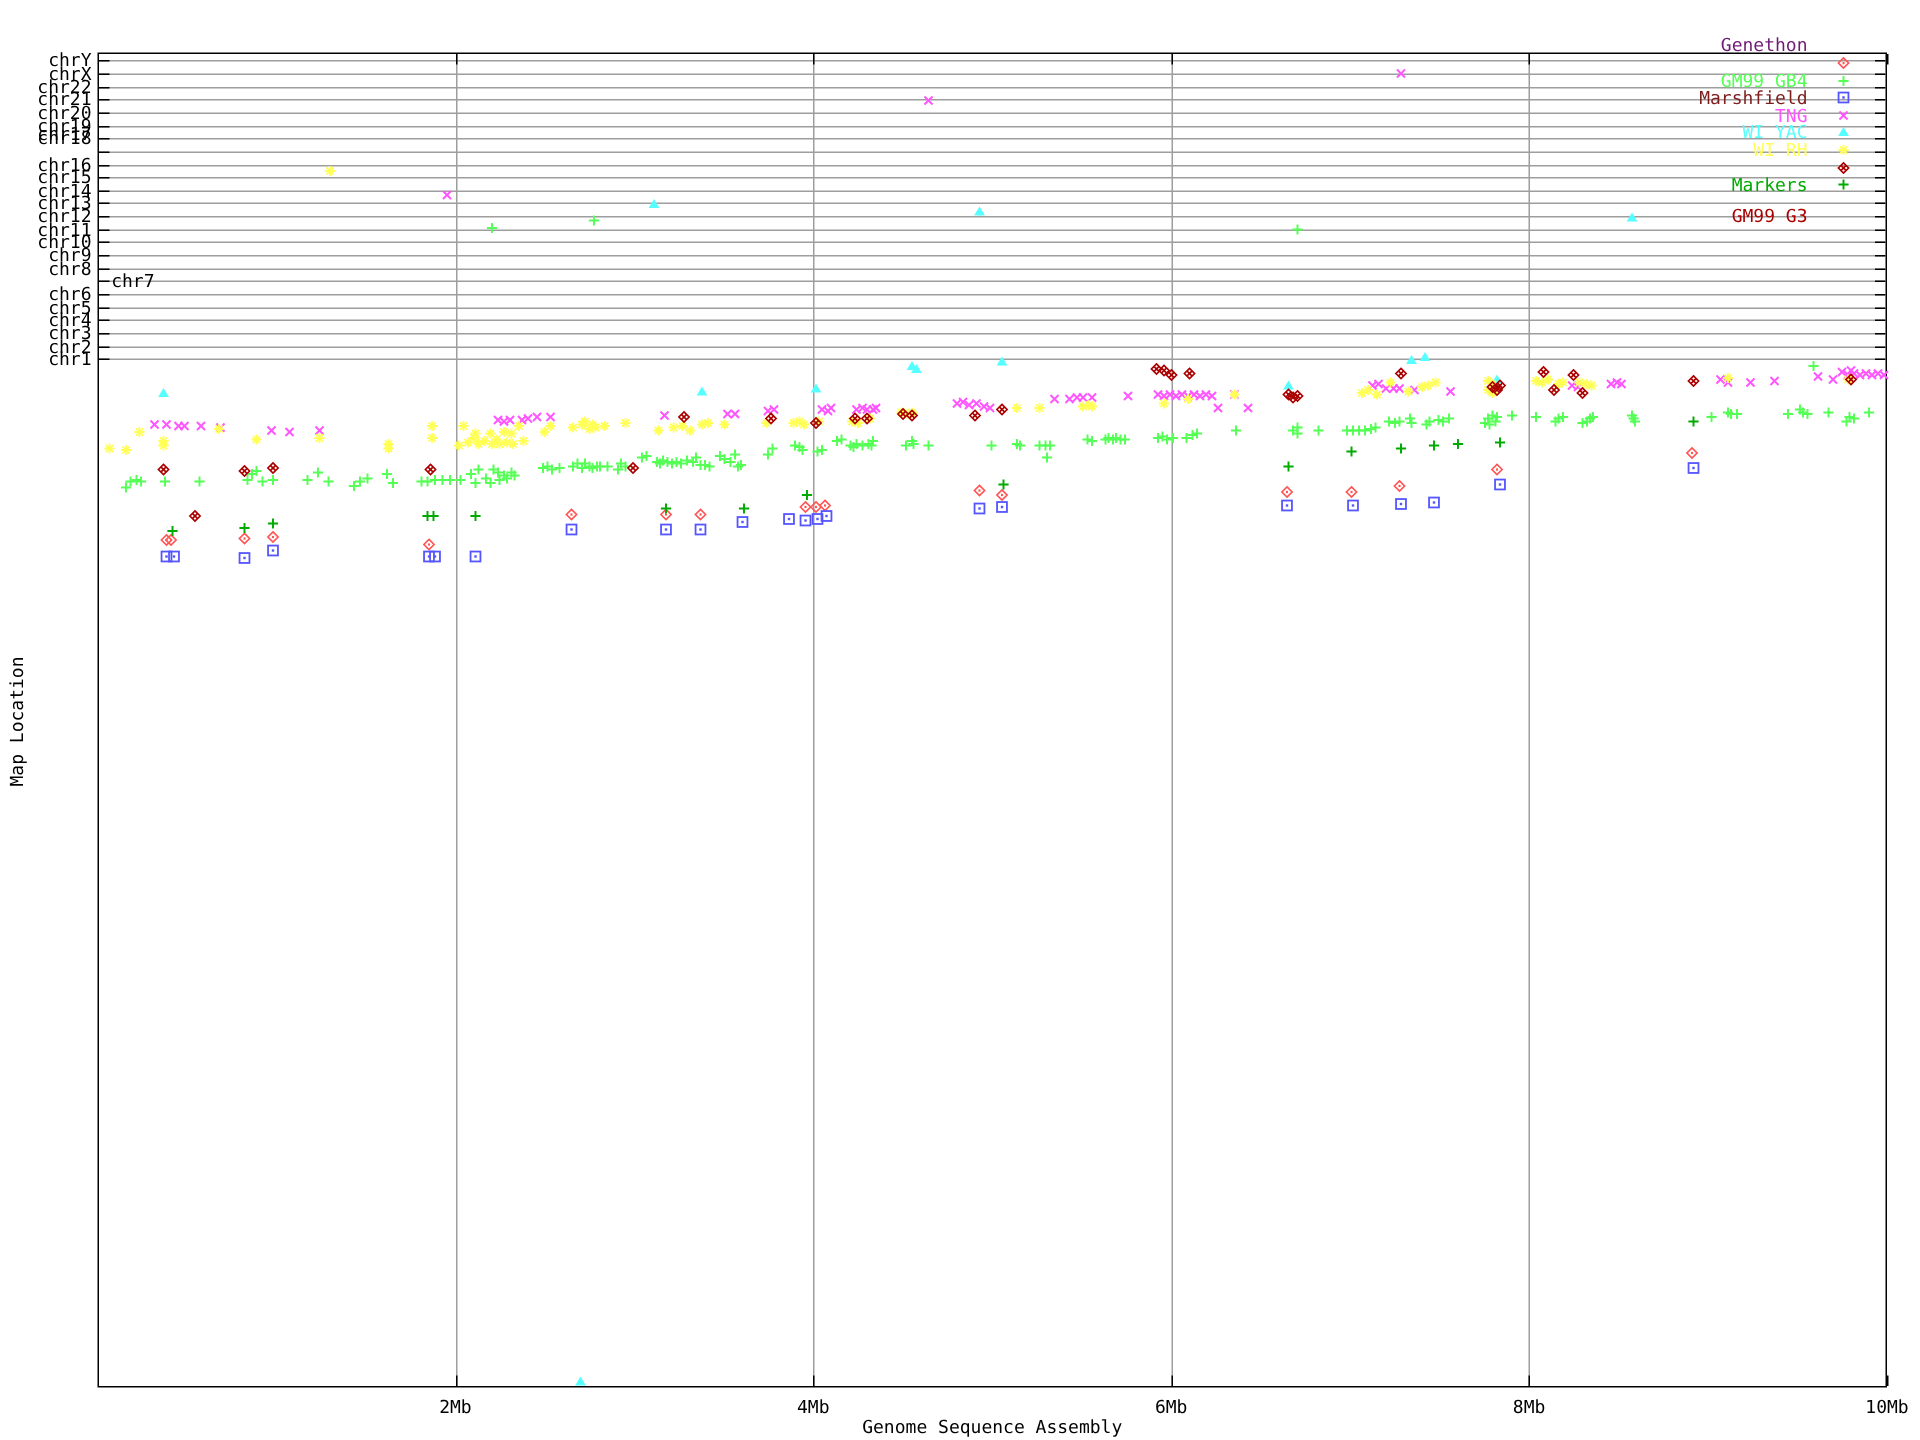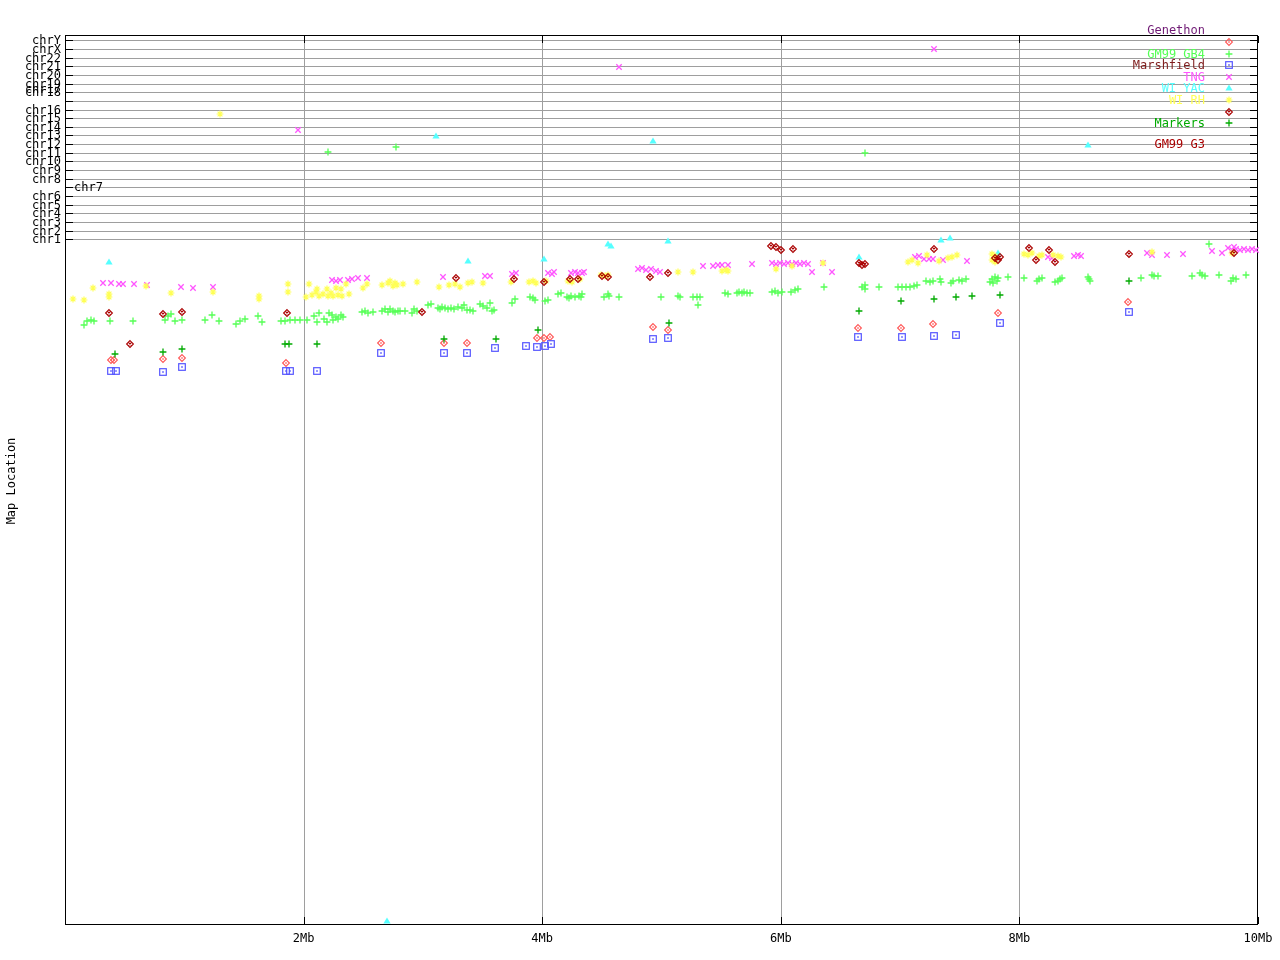--- a/index.html
+++ b/index.html
@@ -16,20 +16,21 @@
   .xtl{position:absolute;top:931px;width:64px;height:14px;line-height:14px;text-align:center;white-space:nowrap;}
   .lrow-label{position:absolute;left:1050px;width:155px;height:12px;line-height:12px;text-align:right;white-space:nowrap;}
   .lrow-glyph{position:absolute;left:1221px;width:16px;height:12px;}
   #pts{position:absolute;left:0;top:0;width:1280px;height:960px;pointer-events:none;}
 </style>
 </head>
 <body>
 
 <div id="app">
   <div class="ylab">Map Location</div>
+  <div class="xlab">Genome Sequence Assembly</div>
   <div id="plot">
       <div class="glh" style="top: 4.3px;"></div>
       <div class="glh" style="top: 12.952px;"></div>
       <div class="glh" style="top: 21.604px;"></div>
       <div class="glh" style="top: 30.256px;"></div>
       <div class="glh" style="top: 38.908px;"></div>
       <div class="glh" style="top: 47.56px;"></div>
       <div class="glh" style="top: 56.212px;"></div>
       <div class="glh" style="top: 64.864px;"></div>
       <div class="glh" style="top: 73.516px;"></div>

